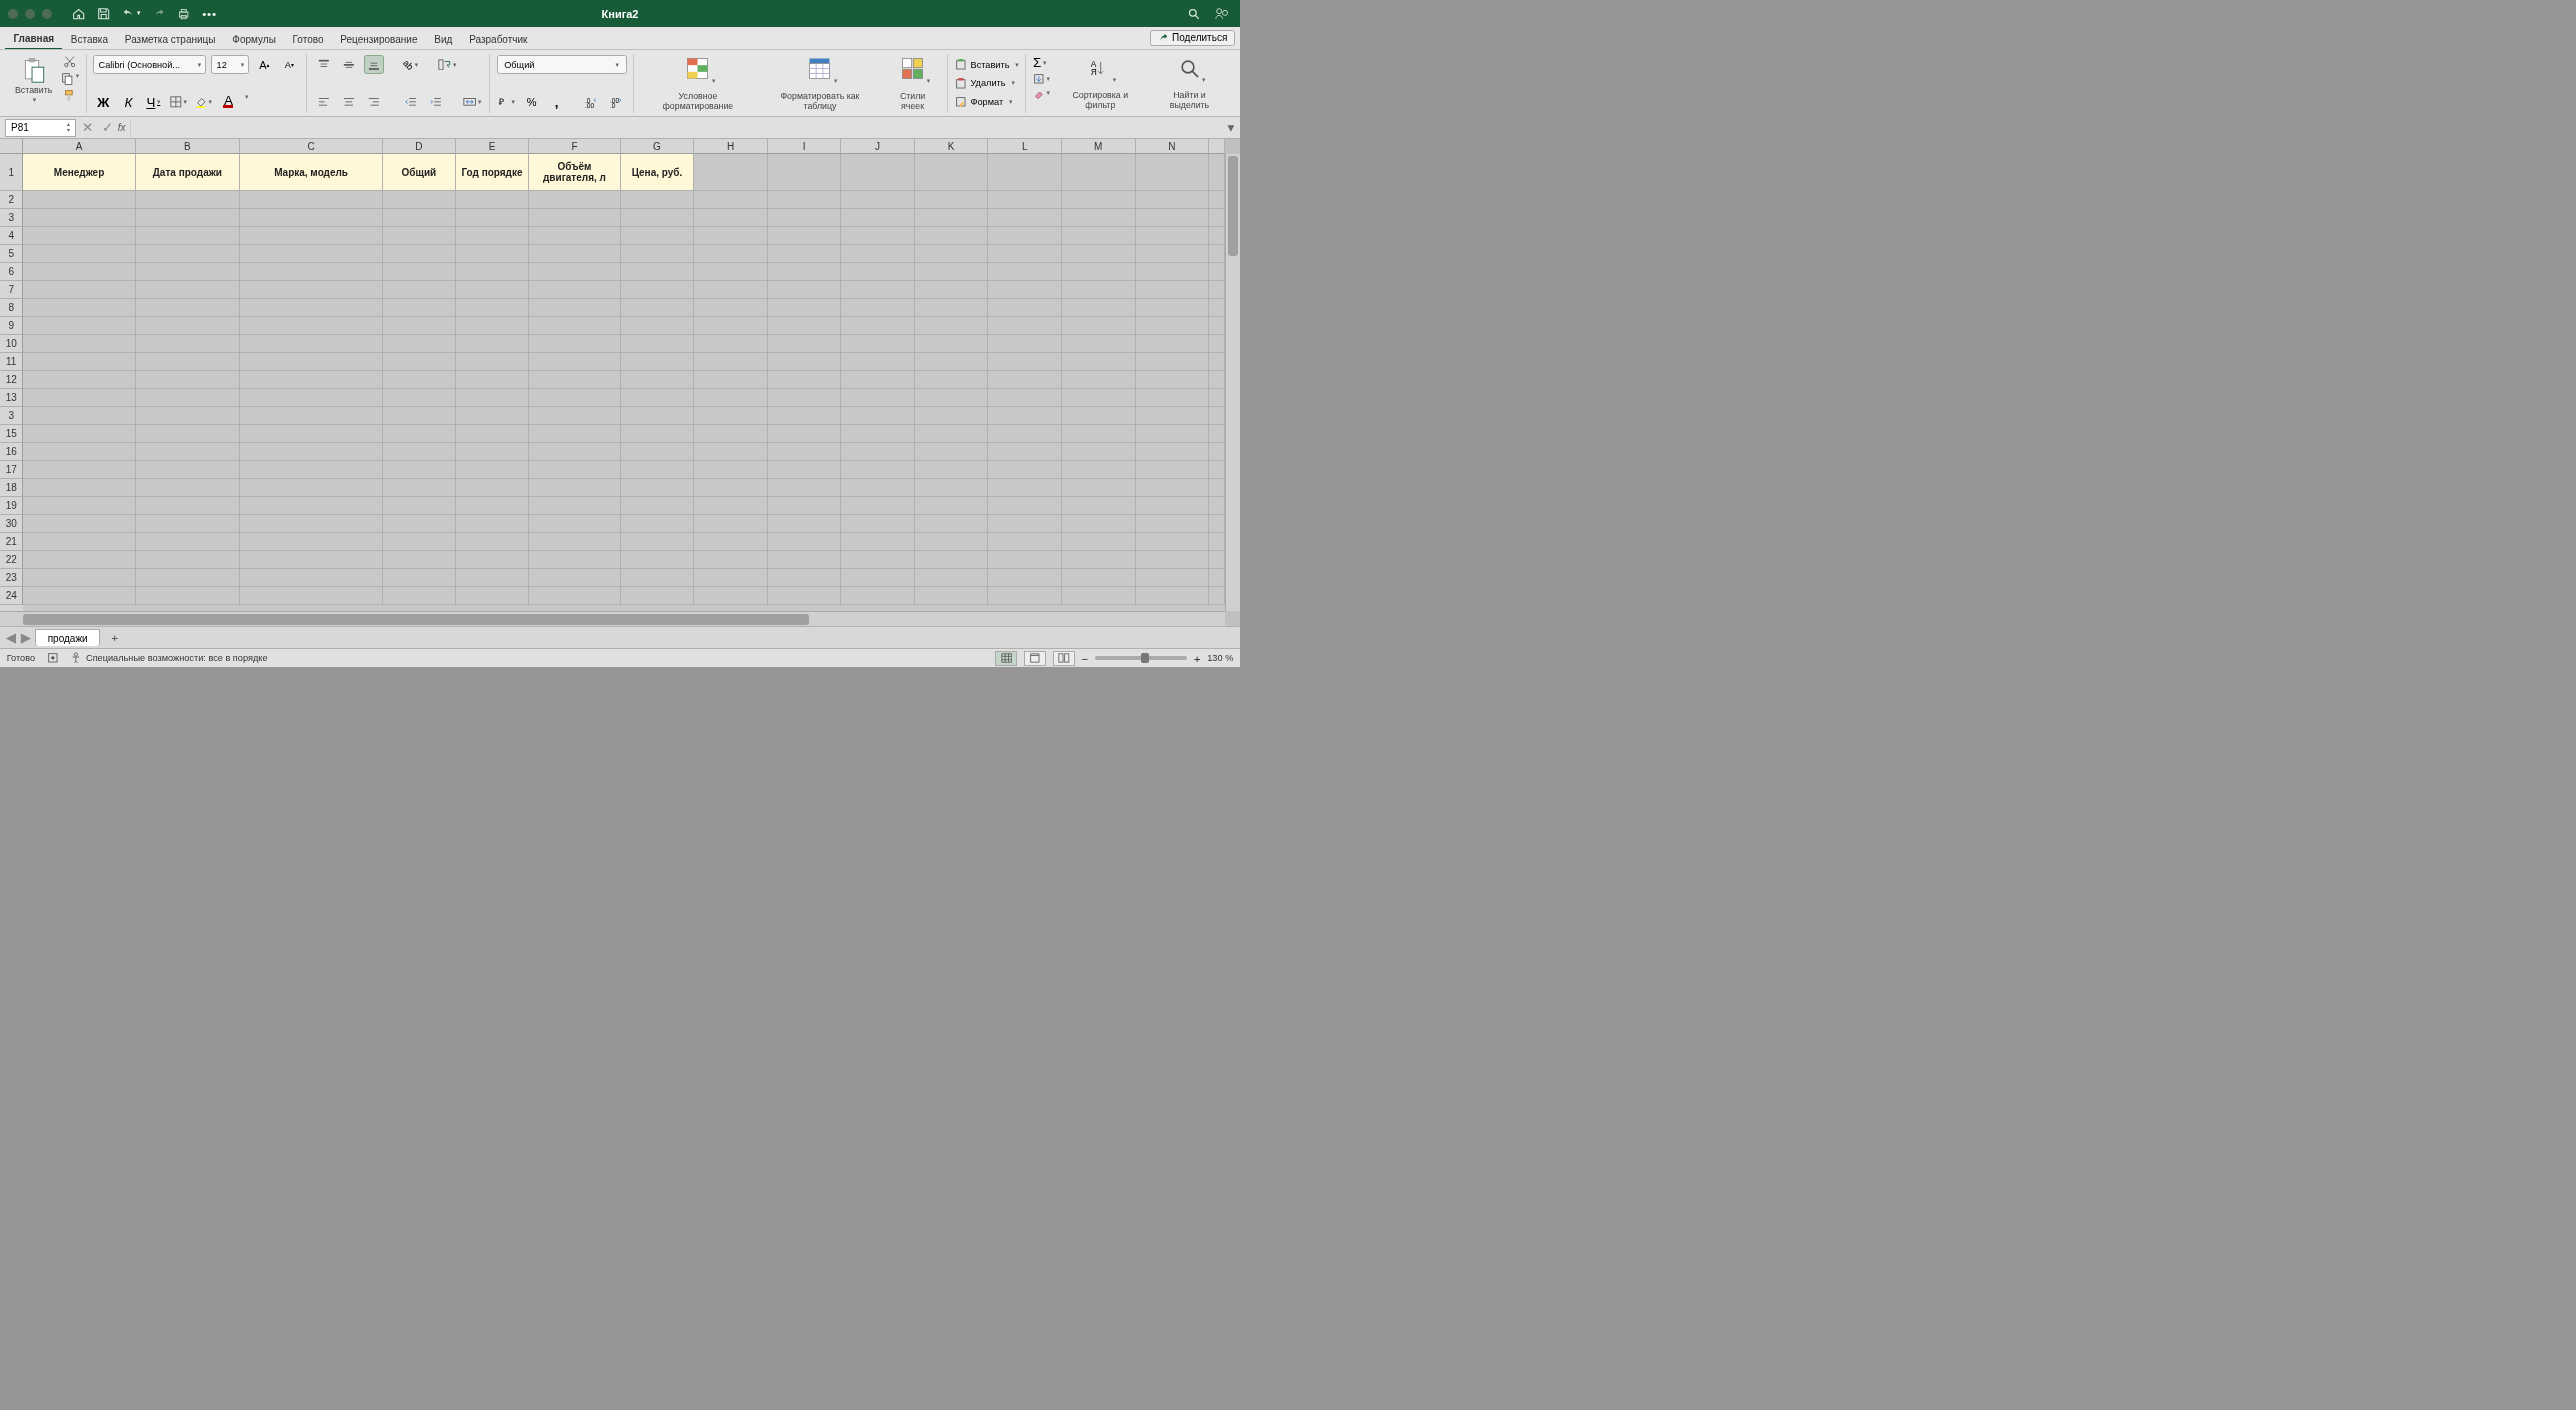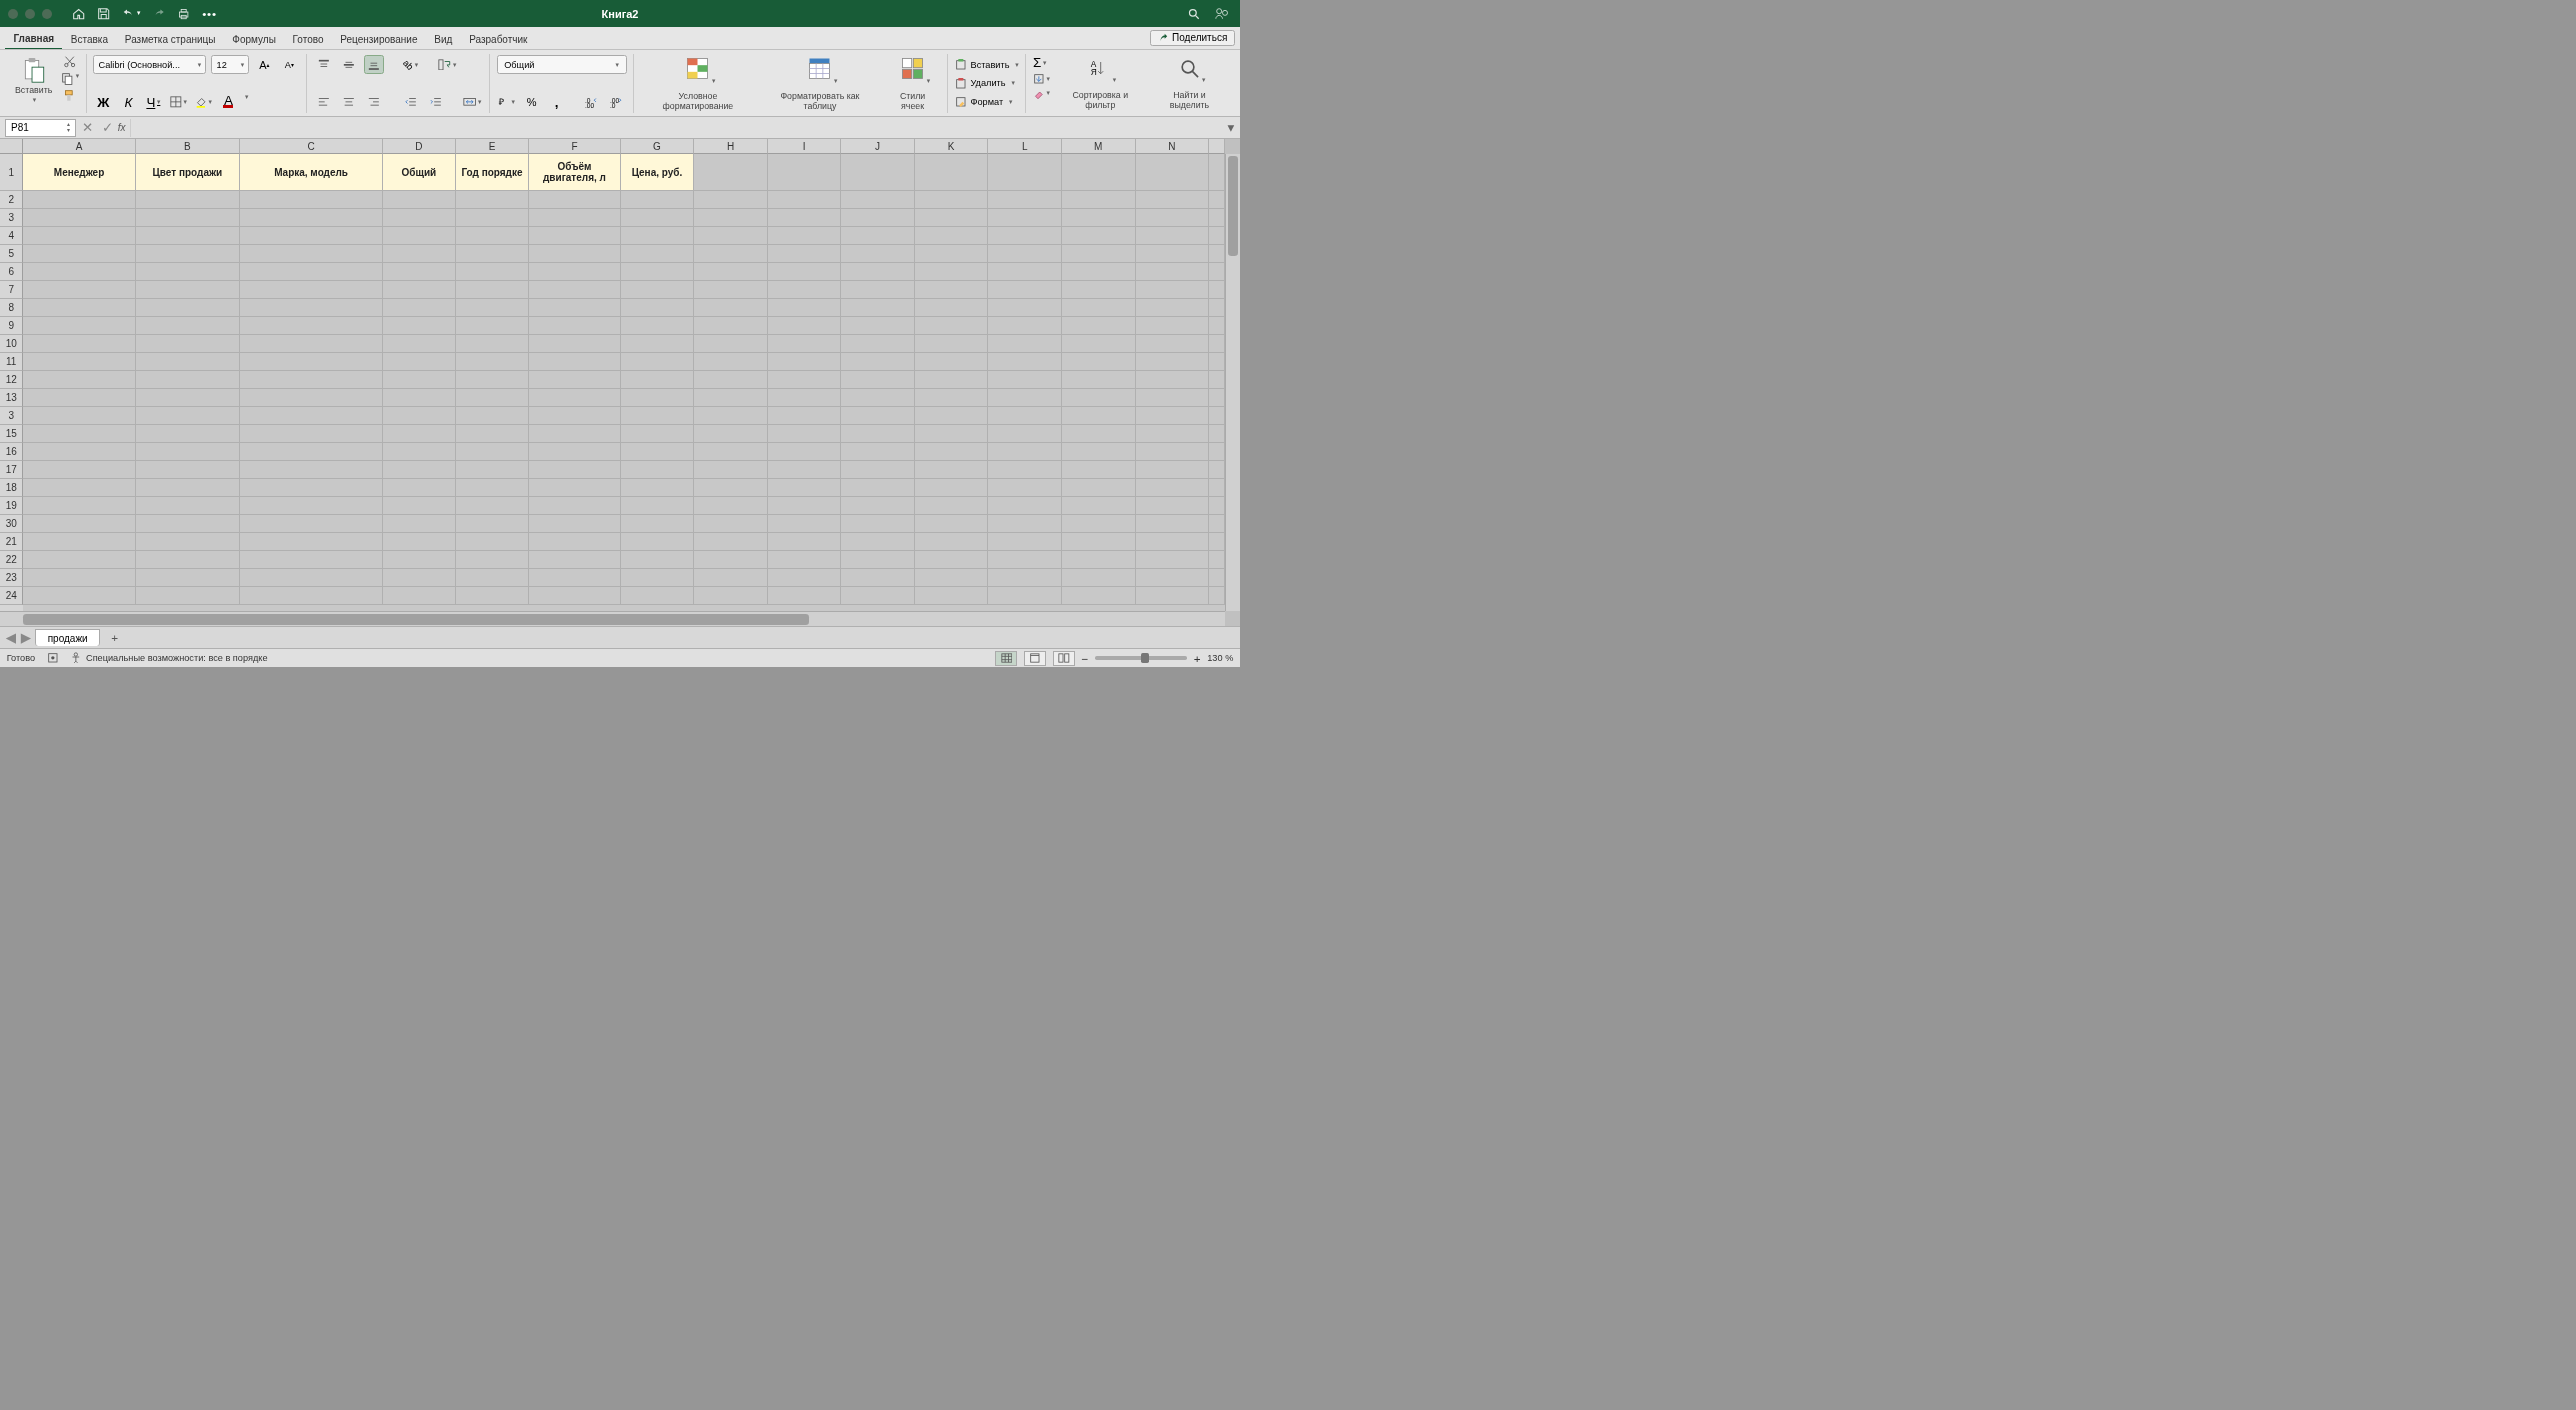--- a/index.html
+++ b/index.html
@@ -513,21 +513,21 @@
       <div class="row-h">19</div>
       <div class="row-h">30</div>
       <div class="row-h">21</div>
       <div class="row-h">22</div>
       <div class="row-h">23</div>
       <div class="row-h">24</div>
     </div>
   <div class="cells" id="cells">
       <div class="cells-row first">
         <div class="cell header-cell" style="width: 113px;">Менеджер</div>
-        <div class="cell header-cell" style="width: 105px;">Цвет продажи</div>
+        <div class="cell header-cell" style="width: 105px;">Дата продажи</div>
         <div class="cell header-cell" style="width: 144px;">Марка, модель</div>
         <div class="cell header-cell" style="width: 73px;">Общий</div>
         <div class="cell header-cell" style="width: 74px;">Год порядке</div>
         <div class="cell header-cell" style="width: 92px;">Объём двигателя, л</div>
         <div class="cell header-cell" style="width: 74px;">Цена, руб.</div>
         <div class="cell" style="width: 74px;"></div>
         <div class="cell" style="width: 74px;"></div>
         <div class="cell" style="width: 74px;"></div>
         <div class="cell" style="width: 74px;"></div>
         <div class="cell" style="width: 74px;"></div>

